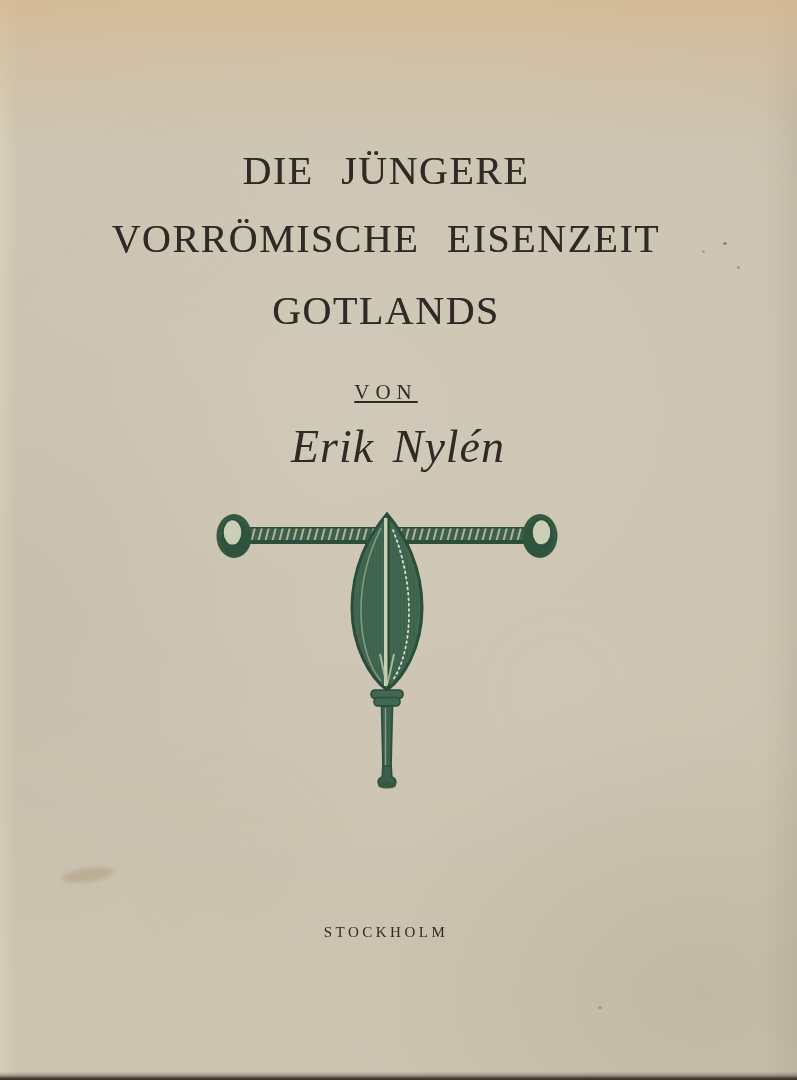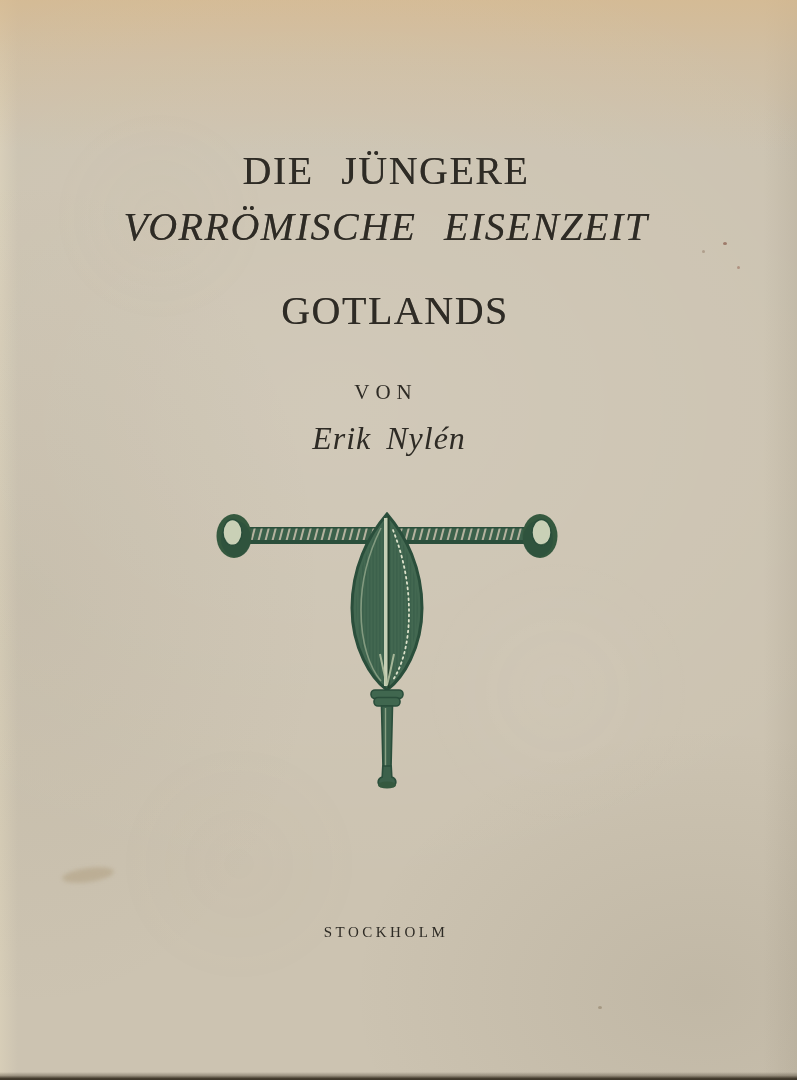--- a/index.html
+++ b/index.html
@@ -24,26 +24,26 @@
     background-image:
       radial-gradient(circle 140px at 20% 20%, rgba(180,160,120,0.06), rgba(0,0,0,0) 80%),
       radial-gradient(circle 180px at 70% 64%, rgba(255,255,255,0.05), rgba(0,0,0,0) 80%),
       radial-gradient(circle 160px at 30% 80%, rgba(140,125,95,0.05), rgba(0,0,0,0) 80%);
   }
   .content{position:absolute;left:0;top:0;width:772px;height:1080px;text-align:center;}
   .tline{position:absolute;left:0;width:100%;
     font-size:40px;line-height:44px;letter-spacing:1.5px;word-spacing:16px;
     color:#2e2b25;text-shadow:0 0 0.4px rgba(46,43,37,0.6);}
   .tline1{top:149px;}
-  .tline2{top:205px;font-style:italic;}
-  .tline3{top:289px;padding-left:9px;}
+  .tline2{top:217px;}
+  .tline3{top:289px;}
   .von{position:absolute;left:0;top:380px;width:100%;
-    font-size:21px;letter-spacing:6px;word-spacing:4px;}
-  .author{position:absolute;left:3px;top:420px;width:100%;
-    font-size:32px;font-style:italic;letter-spacing:1px;word-spacing:6px;}
+    font-size:21px;letter-spacing:6px;word-spacing:4px;text-decoration:underline;}
+  .author{position:absolute;left:12px;top:420px;width:100%;
+    font-size:46px;font-style:italic;letter-spacing:1px;word-spacing:6px;}
   .publisher{position:absolute;left:0;top:891px;width:100%;
     font-size:18px;letter-spacing:1.1px;word-spacing:4px;}
   .city{position:absolute;left:0;top:924px;width:100%;
     font-size:15px;letter-spacing:3.5px;}
   .artifact{position:absolute;left:215px;top:506px;width:344px;height:288px;}
   .bottom-edge{
     position:absolute;left:0;bottom:0;width:100%;height:8px;
     background:linear-gradient(180deg, rgba(80,72,58,0) 0%, rgba(90,81,66,0.45) 45%, #453d2f 80%, #3a3327 100%);
   }
   .smudge{

